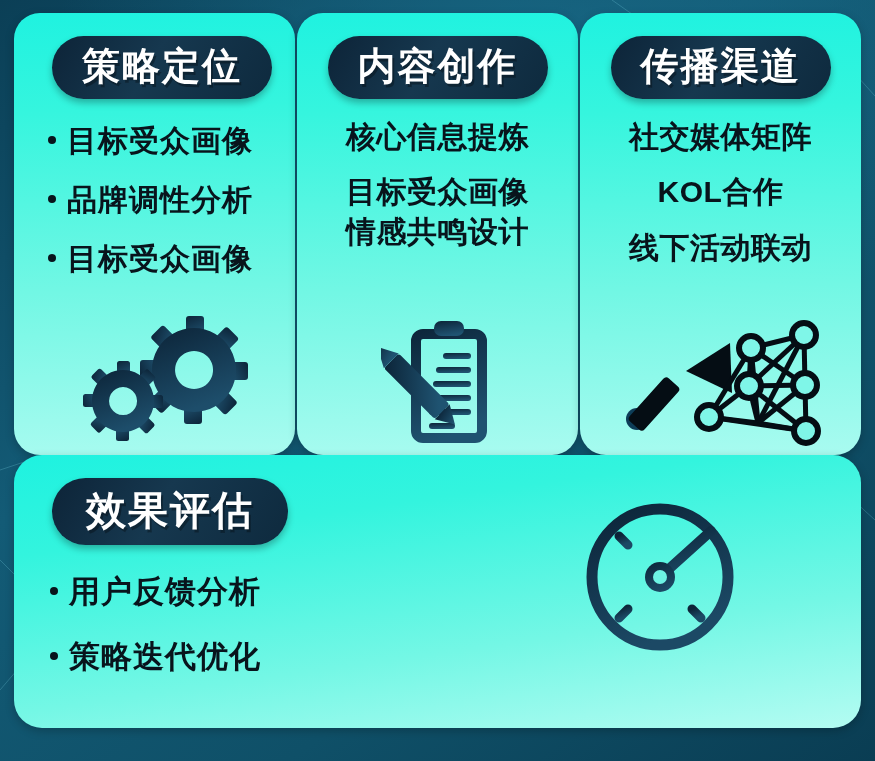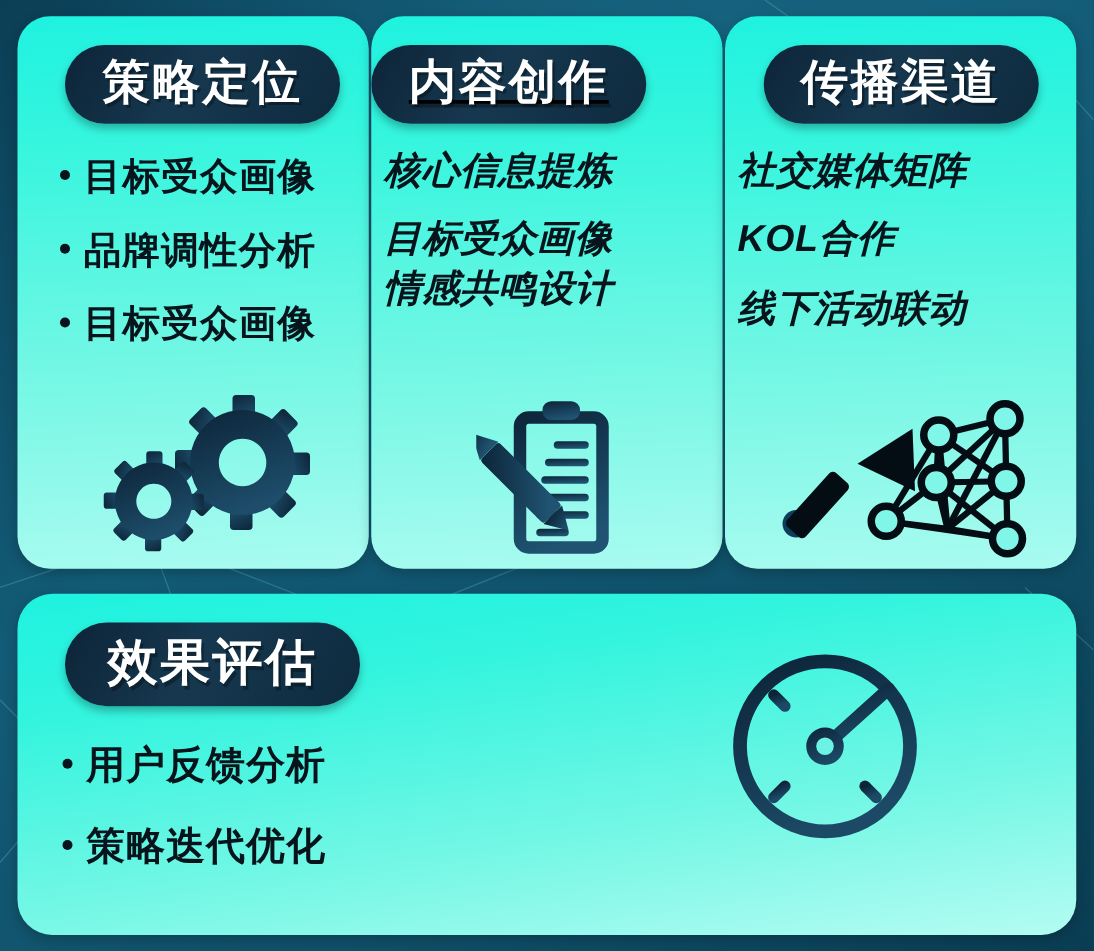--- a/index.html
+++ b/index.html
@@ -44,21 +44,20 @@
     position: relative;
     flex: 1 1 0;
     border-radius: 26px;
     background: linear-gradient(178deg, #1ff2e0 0%, #35f5de 22%, #72f7e4 62%, #a9fbf0 100%);
     box-shadow: 0 3px 10px rgba(0,0,0,0.22);
     overflow: hidden;
     box-sizing: border-box;
   }
 
   .card-bottom {
-    margin-top: 20px;
     height: 273px;
     border-radius: 28px;
     background: linear-gradient(172deg, #1ef2e0 0%, #33f4de 26%, #74f7e5 66%, #b4fcf2 100%);
   }
 
   
   .pill-wrap {
     display: flex;
     padding: 23px 0 0 0;
   }
@@ -114,21 +113,21 @@
   }
   .card-bottom .bullets li {
     font-size: 31px;
     margin-bottom: 23px;
   }
 
   
   .lines {
     margin: 18px 0 16px 0;
     padding: 0 10px;
-    font-style: italic;
+    text-align: center;
   }
   .lines .line {
     color: #08141c;
     font-size: 30px;
     font-weight: bold;
     letter-spacing: 0.5px;
     line-height: 1.32;
     white-space: nowrap;
   }
   .lines .line.gap { margin-top: 16px; }
@@ -225,21 +224,21 @@
               <rect x="-6" y="-40" width="13" height="15" rx="2.5" transform="rotate(270)"></rect>
               <rect x="-6" y="-40" width="13" height="15" rx="2.5" transform="rotate(315)"></rect>
             </g>
             <path d="M0,-31 A31,31 0 1,1 -0.1,-31 Z M0,-14 A14,14 0 1,0 0.1,-14 Z" fill-rule="evenodd"></path>
           </g>
         </svg>
       </div>
     </div>
 
     <div class="card">
-      <div class="pill-wrap" style="text-decoration:underline;">
+      <div class="pill-wrap" style="justify-content:center;">
         <span class="pill">内容创作</span>
       </div>
 
       <div class="lines">
         <div class="line">核心信息提炼</div>
         <div class="line gap">目标受众画像</div>
         <div class="line tight">情感共鸣设计</div>
       </div>
 
       <div class="icon-slot icon-clip">

